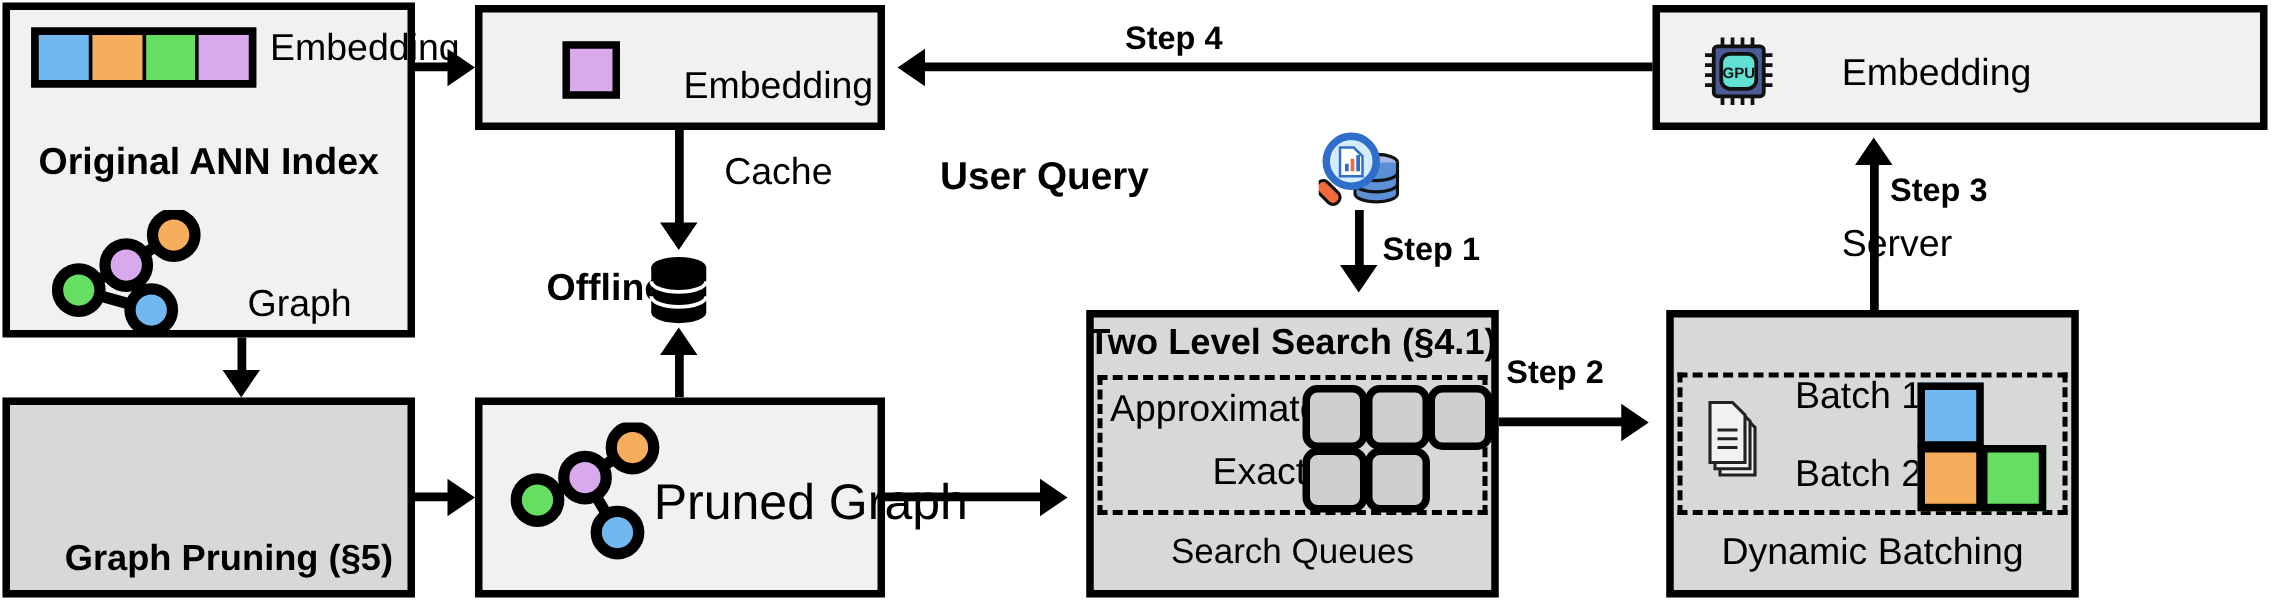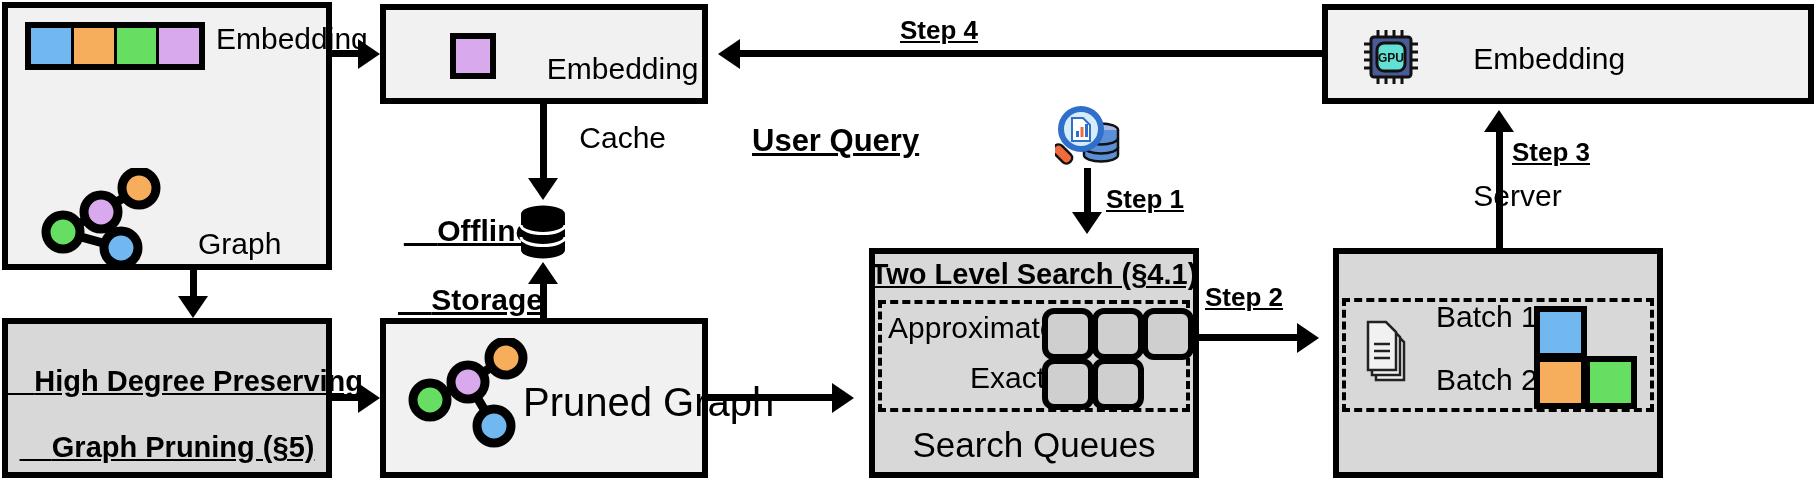--- a/index.html
+++ b/index.html
@@ -20,21 +20,21 @@
     border:6px solid #000;
     background:#f1f1f1;
   }
   .box.shaded{background:#d8d8d8;}
   .lbl{
     position:absolute;
     color:#000;
     white-space:pre;
     line-height:1.14;
   }
-  .bold{font-weight:bold;text-decoration:underline;}
+  .bold{font-weight:bold;}
   .center{text-align:center;}
   
   .hline{position:absolute;background:#000;height:7px;}
   .vline{position:absolute;background:#000;width:7px;}
   .arrow{position:absolute;width:0;height:0;}
   .arr-right{border-top:15px solid transparent;border-bottom:15px solid transparent;border-left:22px solid #000;}
   .arr-left{border-top:15px solid transparent;border-bottom:15px solid transparent;border-right:22px solid #000;}
   .arr-down{border-left:15px solid transparent;border-right:15px solid transparent;border-top:22px solid #000;}
   .arr-up{border-left:15px solid transparent;border-right:15px solid transparent;border-bottom:22px solid #000;}
   
@@ -65,20 +65,21 @@
 
   <div class="strip" style="left:25px;top:22px;width:180px;height:48px;">
     <div class="sw" style="background:#71b7f0;"></div>
     <div class="sw" style="background:#f7ae5c;"></div>
     <div class="sw" style="background:#66de62;"></div>
     <div class="sw" style="background:#d9a9ee;"></div>
   </div>
 
   <div class="lbl" style="left:216px;top:22px;font-size:30px;">Embedding</div>
 
+  <div class="lbl bold center" style="left:0px;top:113px;width:334px;font-size:30px;">Original ANN Index</div>
 
   <svg style="position:absolute;left:35px;top:168px;" width="135" height="100" viewBox="0 0 135 100">
     <g stroke="#000" stroke-width="9" stroke-linecap="round">
       <line x1="28" y1="64" x2="66" y2="44"></line>
       <line x1="66" y1="44" x2="104" y2="20"></line>
       <line x1="66" y1="44" x2="86" y2="80"></line>
       <line x1="28" y1="64" x2="86" y2="80"></line>
     </g>
     <circle cx="104" cy="20" r="17" fill="#f7ae5c" stroke="#000" stroke-width="9"></circle>
     <circle cx="66" cy="44" r="17" fill="#d9a9ee" stroke="#000" stroke-width="9"></circle>
@@ -129,21 +130,20 @@
     <br>
     <span>Server</span>
   </div>
 
   <div class="hline" style="left:740px;top:50px;width:582px;"></div>
   <div class="arrow arr-left" style="left:718px;top:39px;"></div>
   <div class="lbl bold" style="left:900px;top:16px;font-size:26px;">Step 4</div>
 
   <div class="lbl bold center" style="left:398px;top:180px;width:140px;font-size:30px;">
     <span>Offline</span><br>
-    <span>Storage</span>
   </div>
   <svg style="position:absolute;left:519px;top:205px;" width="48" height="54" viewBox="0 0 48 54">
     <g fill="#000">
       <ellipse cx="24" cy="9" rx="22" ry="8.5"></ellipse>
       <rect x="2" y="9" width="44" height="36"></rect>
       <ellipse cx="24" cy="45" rx="22" ry="8.5"></ellipse>
     </g>
     <g stroke="#fff" stroke-width="3" fill="none">
       <path d="M2,20 A22,8.5 0 0 0 46,20"></path>
       <path d="M2,32 A22,8.5 0 0 0 46,32"></path>
@@ -174,21 +174,21 @@
     </g>
   </svg>
 
   <div class="vline" style="left:1084px;top:168px;height:52px;"></div>
   <div class="arrow arr-down" style="left:1072px;top:212px;"></div>
   <div class="lbl bold" style="left:1106px;top:185px;font-size:26px;">Step 1</div>
 
   <div class="box shaded" style="left:2px;top:318px;width:330px;height:160px;">
   </div>
   <div class="lbl bold center" style="left:2px;top:332px;width:330px;font-size:29px;">
-    <span>High Degree Preserving</span><br>
+    <br>
     <span>Graph Pruning (§5)</span>
   </div>
 
   <div class="vline" style="left:190px;top:270px;height:30px;"></div>
   <div class="arrow arr-down" style="left:178px;top:296px;"></div>
 
   <div class="box" style="left:380px;top:318px;width:328px;height:160px;">
   </div>
   <svg style="position:absolute;left:402px;top:338px;" width="135" height="112" viewBox="0 0 135 112">
     <g stroke="#000" stroke-width="9" stroke-linecap="round">
@@ -214,21 +214,21 @@
   <div class="qrow" style="left:1042px;top:308px;">
     <div class="qcell"></div>
     <div class="qcell"></div>
     <div class="qcell"></div>
   </div>
   <div class="lbl" style="left:970px;top:361px;font-size:30px;">Exact</div>
   <div class="qrow" style="left:1042px;top:358px;">
     <div class="qcell"></div>
     <div class="qcell"></div>
   </div>
-  <div class="lbl center" style="left:869px;top:425px;width:330px;font-size:35px;">Search Queues</div>
+  <div class="lbl center" style="left:869px;top:425px;width:330px;font-size:28px;">Search Queues</div>
 
   <div class="hline" style="left:708px;top:394px;width:128px;"></div>
   <div class="arrow arr-right" style="left:832px;top:383px;"></div>
 
   <div class="box shaded" style="left:1333px;top:248px;width:330px;height:230px;">
   </div>
   <div class="dashed" style="left:1342px;top:298px;width:312px;height:114px;"></div>
   <svg style="position:absolute;left:1366px;top:318px;" width="50" height="66" viewBox="0 0 50 66">
     <g fill="#f1f1f1" stroke="#222" stroke-width="2.5">
       <path d="M10,14 L28,14 L38,24 L38,62 L10,62 Z"></path>
@@ -239,20 +239,21 @@
       <line x1="8" y1="26" x2="24" y2="26"></line>
       <line x1="8" y1="33" x2="24" y2="33"></line>
       <line x1="8" y1="40" x2="24" y2="40"></line>
     </g>
   </svg>
   <div class="lbl" style="left:1436px;top:300px;font-size:30px;">Batch 1</div>
   <div class="sq" style="left:1534px;top:306px;width:53px;height:53px;background:#71b7f0;"></div>
   <div class="lbl" style="left:1436px;top:363px;font-size:30px;">Batch 2</div>
   <div class="sq" style="left:1534px;top:356px;width:53px;height:53px;background:#f7ae5c;"></div>
   <div class="sq" style="left:1584px;top:356px;width:53px;height:53px;background:#66de62;"></div>
+  <div class="lbl center" style="left:1333px;top:425px;width:330px;font-size:30px;">Dynamic Batching</div>
 
   <div class="hline" style="left:1199px;top:334px;width:102px;"></div>
   <div class="arrow arr-right" style="left:1297px;top:323px;"></div>
   <div class="lbl bold" style="left:1205px;top:283px;font-size:26px;">Step 2</div>
 
   <div class="vline" style="left:1496px;top:130px;height:120px;"></div>
   <div class="arrow arr-up" style="left:1484px;top:110px;"></div>
   <div class="lbl bold" style="left:1512px;top:138px;font-size:26px;">Step 3</div>
 
 </div>

